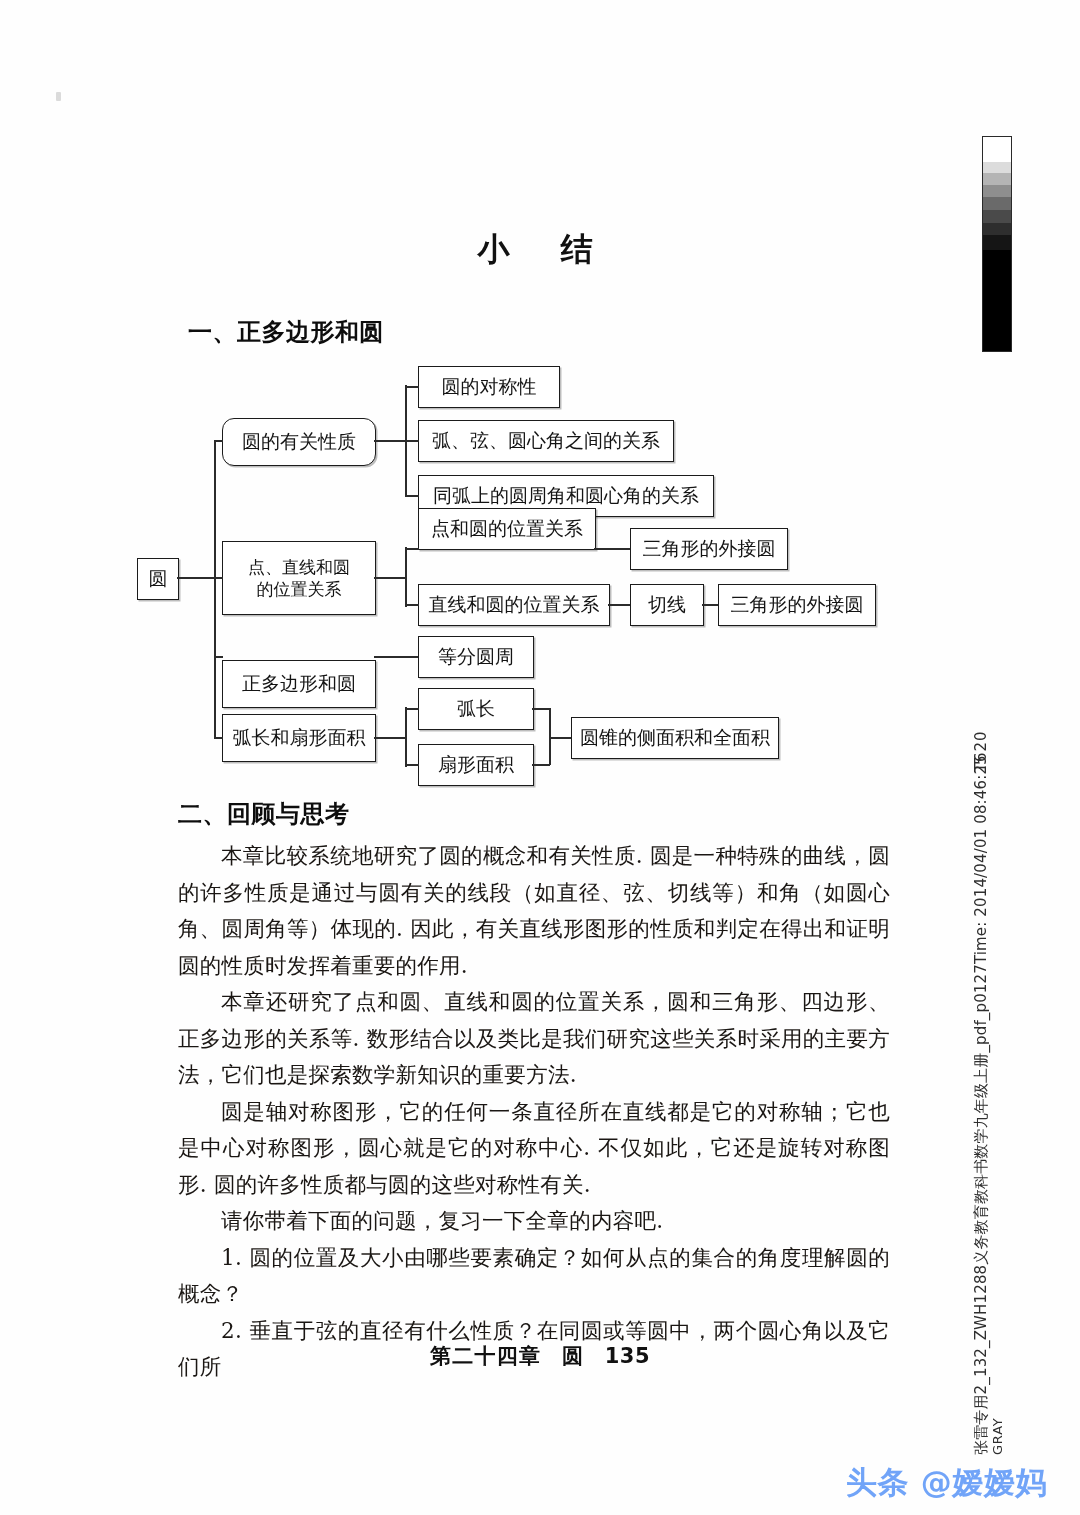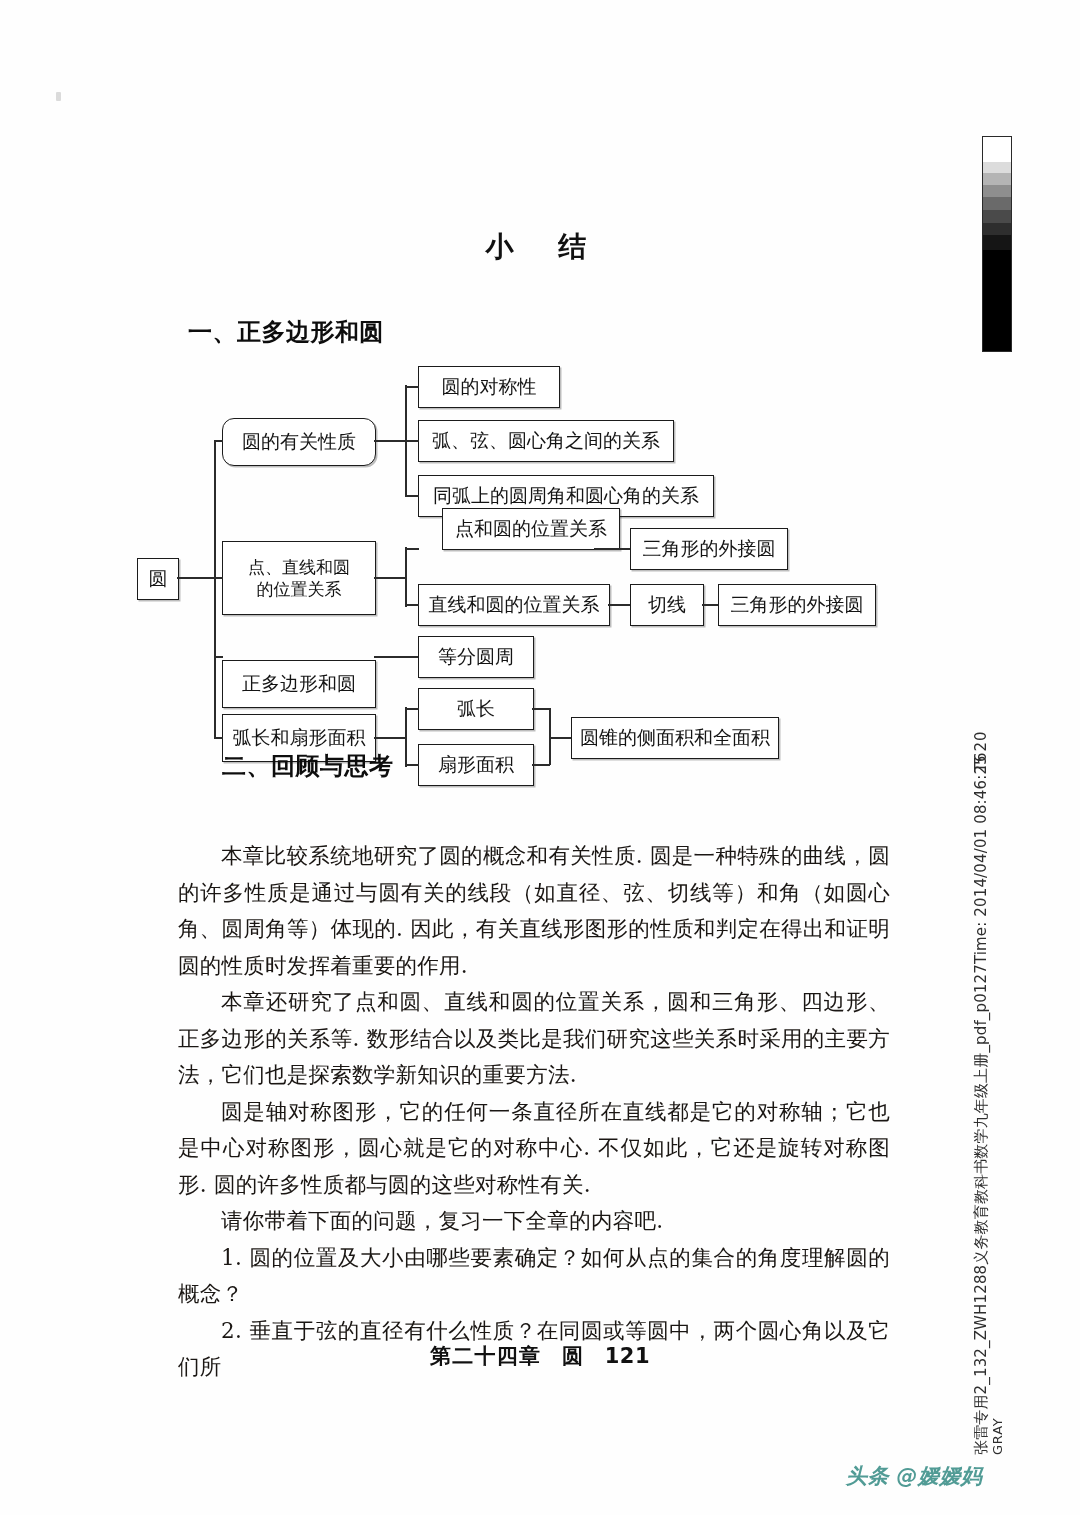--- a/index.html
+++ b/index.html
@@ -13,27 +13,27 @@
   .speck{position:absolute;left:56px;top:92px;width:5px;height:9px;
          background:#cfcfcf;opacity:.75;border-radius:1px;}
 
   
   .calib{position:absolute;left:982px;top:136px;width:28px;height:214px;
          border:1px solid #2a2a2a;display:flex;flex-direction:column;}
   .calib i{display:block;width:100%;}
 
   
   .title{position:absolute;left:0;right:0;top:228px;text-align:center;
-         font-size:28px;font-weight:700;letter-spacing:.30em;
+         font-size:32px;font-weight:700;letter-spacing:.30em;
          font-family:"DejaVu Serif","Liberation Serif",serif;color:#111;}
 
   .h2{position:absolute;font-size:24px;font-weight:700;color:#0d0d0d;
       font-family:"DejaVu Sans","Liberation Sans",sans-serif;letter-spacing:.02em;}
   .h2.s1{left:188px;top:316px;}
-  .h2.s2{left:178px;top:750px;margin-left:44px;}
+  .h2.s2{left:178px;top:798px;}
 
   
   .diagram{position:absolute;left:0;top:0;width:1080px;height:1515px;
            pointer-events:none;}
   .dbox{position:absolute;border:1.6px solid #1b1b1b;background:#fff;
         display:flex;align-items:center;justify-content:center;
         font-size:19px;line-height:1.22;color:#141414;text-align:center;
         font-family:"DejaVu Serif","Liberation Serif",serif;
         box-shadow:1.5px 1.5px 0 rgba(40,40,40,.30);}
   .dbox.two{line-height:1.30;font-size:17px;}
@@ -61,24 +61,24 @@
         font-family:"DejaVu Sans","Liberation Sans",sans-serif;
         transform-origin:0 0;}
   .side-main{left:972px;top:1455px;font-size:15px;
              transform:rotate(-90deg);letter-spacing:.01em;}
   .side-gray{left:990px;top:1455px;font-size:13px;
              transform:rotate(-90deg);letter-spacing:.06em;}
   .side-t620{left:972px;top:772px;font-size:15px;
              transform:rotate(-90deg);letter-spacing:.06em;}
 
   
-  .wm{position:absolute;left:846px;top:1462px;font-size:21px;
-      font-weight:700;color:#0f766e;opacity:.72;
+  .wm{position:absolute;left:846px;top:1462px;font-size:31px;
+      font-weight:700;color:#3b82f6;opacity:.72;
       font-family:"DejaVu Sans","Liberation Sans",sans-serif;
-      letter-spacing:.02em;white-space:nowrap;font-style:italic;}
+      letter-spacing:.02em;white-space:nowrap;}
 </style>
 </head>
 <body>
 
 <div class="page">
 
   <div class="speck"></div>
 
   <div class="calib">
     <i style="height:11.5%;background:#ffffff"></i>
@@ -118,21 +118,21 @@
     <div class="dline v" style="left:405px;top:385px;height:110px;"></div>
     <div class="dbox" style="left:418px;top:366px;width:140px;height:40px;">圆的对称性</div>
     <div class="dbox" style="left:418px;top:420px;width:254px;height:40px;">弧、弦、圆心角之间的关系</div>
     <div class="dbox" style="left:418px;top:475px;width:294px;height:40px;">同弧上的圆周角和圆心角的关系</div>
     <div class="dline h" style="left:405px;top:386px;width:14px;"></div>
     <div class="dline h" style="left:405px;top:440px;width:14px;"></div>
     <div class="dline h" style="left:405px;top:495px;width:14px;"></div>
 
     <div class="dline h" style="left:374px;top:577px;width:32px;"></div>
     <div class="dline v" style="left:405px;top:547px;height:60px;"></div>
-    <div class="dbox" style="left:418px;top:508px;width:176px;height:40px;margin-left:24px;">点和圆的位置关系</div>
+    <div class="dbox" style="left:418px;top:508px;width:176px;height:40px;">点和圆的位置关系</div>
     <div class="dbox" style="left:418px;top:584px;width:190px;height:40px;">直线和圆的位置关系</div>
     <div class="dline h" style="left:405px;top:548px;width:14px;"></div>
     <div class="dline h" style="left:405px;top:604px;width:14px;"></div>
 
     <div class="dline h" style="left:594px;top:548px;width:36px;"></div>
     <div class="dbox" style="left:630px;top:528px;width:156px;height:40px;">三角形的外接圆</div>
 
     <div class="dline h" style="left:608px;top:604px;width:22px;"></div>
     <div class="dbox" style="left:630px;top:584px;width:72px;height:40px;">切线</div>
     <div class="dline h" style="left:702px;top:604px;width:16px;"></div>
@@ -162,21 +162,21 @@
     <p class="p ind">本章还研究了点和圆、直线和圆的位置关系，圆和三角形、四边形、正多边形的关系等. 数形结合以及类比是我们研究这些关系时采用的主要方法，它们也是探索数学新知识的重要方法.</p>
     <p class="p ind">圆是轴对称图形，它的任何一条直径所在直线都是它的对称轴；它也是中心对称图形，圆心就是它的对称中心. 不仅如此，它还是旋转对称图形. 圆的许多性质都与圆的这些对称性有关.</p>
     <p class="p ind">请你带着下面的问题，复习一下全章的内容吧.</p>
     <p class="p ind">1. 圆的位置及大小由哪些要素确定？如何从点的集合的角度理解圆的概念？</p>
     <p class="p ind">2. 垂直于弦的直径有什么性质？在同圆或等圆中，两个圆心角以及它们所</p>
   </div>
 
   <div class="footer">
     <span>第二十四章</span>
     <span>圆</span>
-    <span class="pg">121</span>
+    <span class="pg">135</span>
   </div>
 
   <div class="side side-main">张雷专用2_132_ZWH1288义务教育教科书数学九年级上册_pdf_p0127Time: 2014/04/01 08:46:25</div>
   <div class="side side-gray">GRAY</div>
   <div class="side side-t620">T620</div>
 
   <div class="wm">头条 @嫒嫒妈</div>
 
 </div>
 

